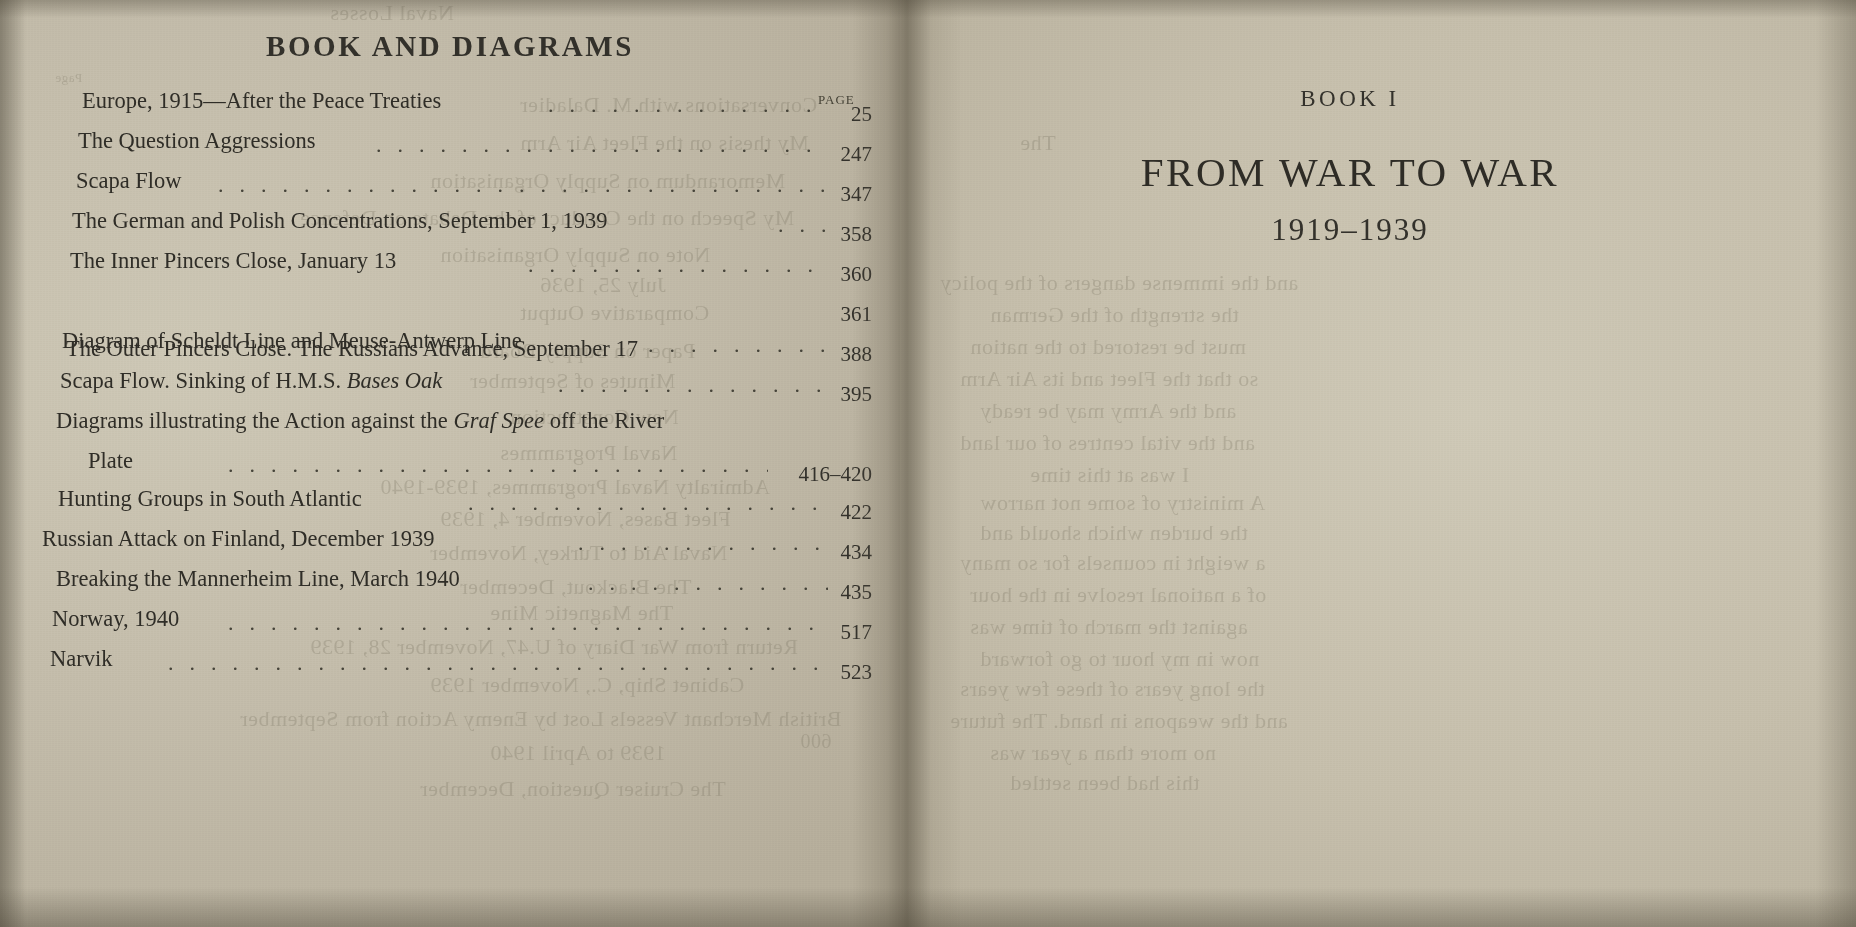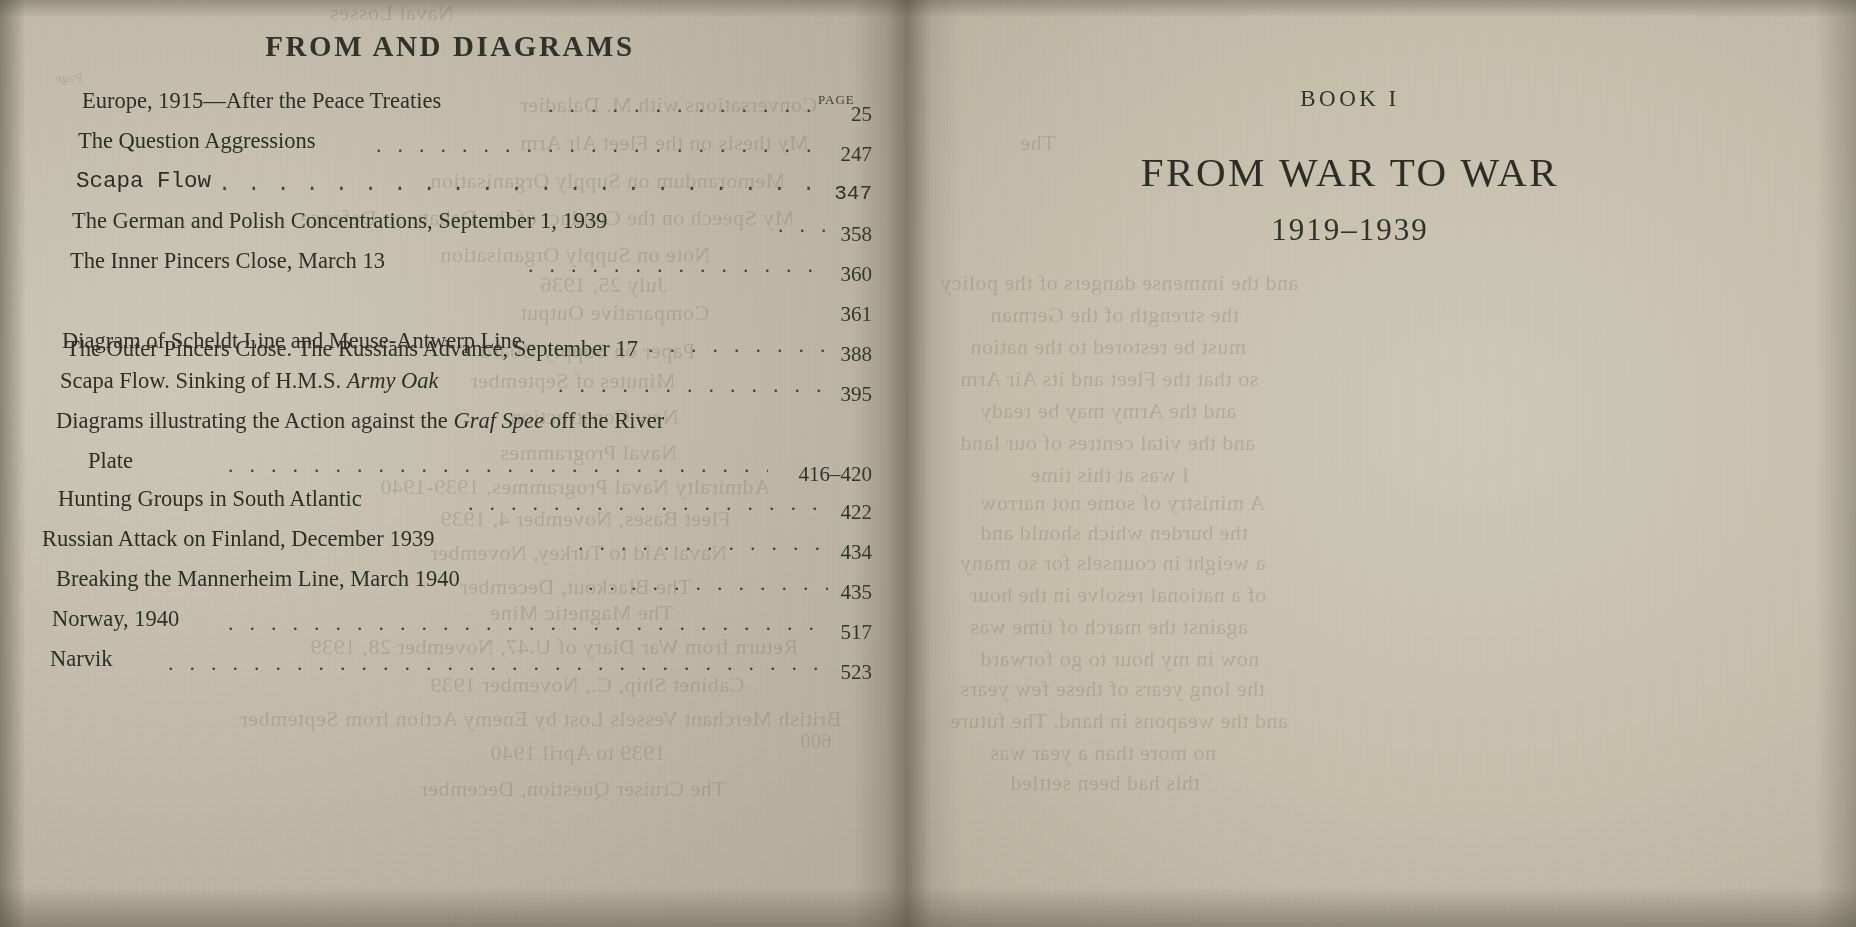--- a/index.html
+++ b/index.html
@@ -225,59 +225,59 @@
         <div class="showthrough" style="left: 490px; top: 600px; font-size: 22px;">The Magnetic Mine</div>
         <div class="showthrough" style="left: 310px; top: 634px; font-size: 22px;">Return from War Diary of U.47, November 28, 1939</div>
         <div class="showthrough" style="left: 430px; top: 672px; font-size: 22px;">Cabinet Ship, C., November 1939</div>
         <div class="showthrough" style="left: 240px; top: 706px; font-size: 22px;">British Merchant Vessels Lost by Enemy Action from September</div>
         <div class="showthrough" style="left: 490px; top: 740px; font-size: 22px;">1939 to April 1940</div>
         <div class="showthrough" style="left: 800px; top: 730px; font-size: 20px;">600</div>
         <div class="showthrough" style="left: 420px; top: 776px; font-size: 22px;">The Cruiser Question, December</div>
       </div>
 
     <div class="lp-content">
-      <div class="lp-heading">FROM AND DIAGRAMS</div>
+      <div class="lp-heading">BOOK AND DIAGRAMS</div>
       <div class="page-col-label">PAGE</div>
       <div class="toc" id="toc-list">
           <div class="toc-row" style="height: 40px;">
             <span class="toc-title" style="left: 54px;">Europe, 1915—After the Peace Treaties</span>
             <span class="toc-leaders" style="left: 520px; width: 280px;">........................................</span>
             <span class="toc-page">25</span>
           </div>
           <div class="toc-row" style="height: 40px;">
             <span class="toc-title" style="left: 50px;">The Question Aggressions</span>
             <span class="toc-leaders" style="left: 348px; width: 452px;">........................................</span>
             <span class="toc-page">247</span>
           </div>
-          <div class="toc-row" style="height: 40px; font-family: Liberation Mono, monospace;">
+          <div class="toc-row" style="height: 40px;">
             <span class="toc-title" style="left: 48px;">Scapa Flow</span>
             <span class="toc-leaders" style="left: 190px; width: 610px;">........................................</span>
             <span class="toc-page">347</span>
           </div>
           <div class="toc-row" style="height: 40px;">
             <span class="toc-title" style="left: 44px;">The German and Polish Concentrations, September 1, 1939</span>
             <span class="toc-leaders" style="left: 750px; width: 50px;">........................................</span>
             <span class="toc-page">358</span>
           </div>
           <div class="toc-row" style="height: 40px;">
-            <span class="toc-title" style="left: 42px;">The Inner Pincers Close, March 13</span>
+            <span class="toc-title" style="left: 42px;">The Inner Pincers Close, January 13</span>
             <span class="toc-leaders" style="left: 500px; width: 300px;">........................................</span>
             <span class="toc-page">360</span>
           </div>
           <div class="toc-row" style="height: 40px;">
             <span class="toc-title" style="left: 38px; margin-top: 48px;">The Outer Pincers Close.  The Russians Advance, September 17</span>
             <span class="toc-page">361</span>
           </div>
           <div class="toc-row" style="height: 40px;">
             <span class="toc-title" style="left: 34px;">Diagram of Scheldt Line and Meuse-Antwerp Line</span>
             <span class="toc-leaders" style="left: 620px; width: 180px;">........................................</span>
             <span class="toc-page">388</span>
           </div>
           <div class="toc-row" style="height: 40px;">
-            <span class="toc-title" style="left: 32px;">Scapa Flow.  Sinking of H.M.S. <i>Army Oak</i></span>
+            <span class="toc-title" style="left: 32px;">Scapa Flow.  Sinking of H.M.S. <i>Bases Oak</i></span>
             <span class="toc-leaders" style="left: 530px; width: 270px;">........................................</span>
             <span class="toc-page">395</span>
           </div>
           <div class="toc-row" style="height: 78px;">
             <span class="toc-title" style="left: 28px;">Diagrams illustrating the Action against the <i>Graf Spee</i> off the River</span>
             <span class="toc-title toc-cont" style="left: 60px; top: 40px;">Plate</span>
             <span class="toc-leaders" style="left: 200px; top: 44px; width: 540px;">........................................</span>
             <span class="toc-page" style="top: 54px; width: 120px;">416–420</span>
           </div>
           <div class="toc-row" style="height: 40px;">

